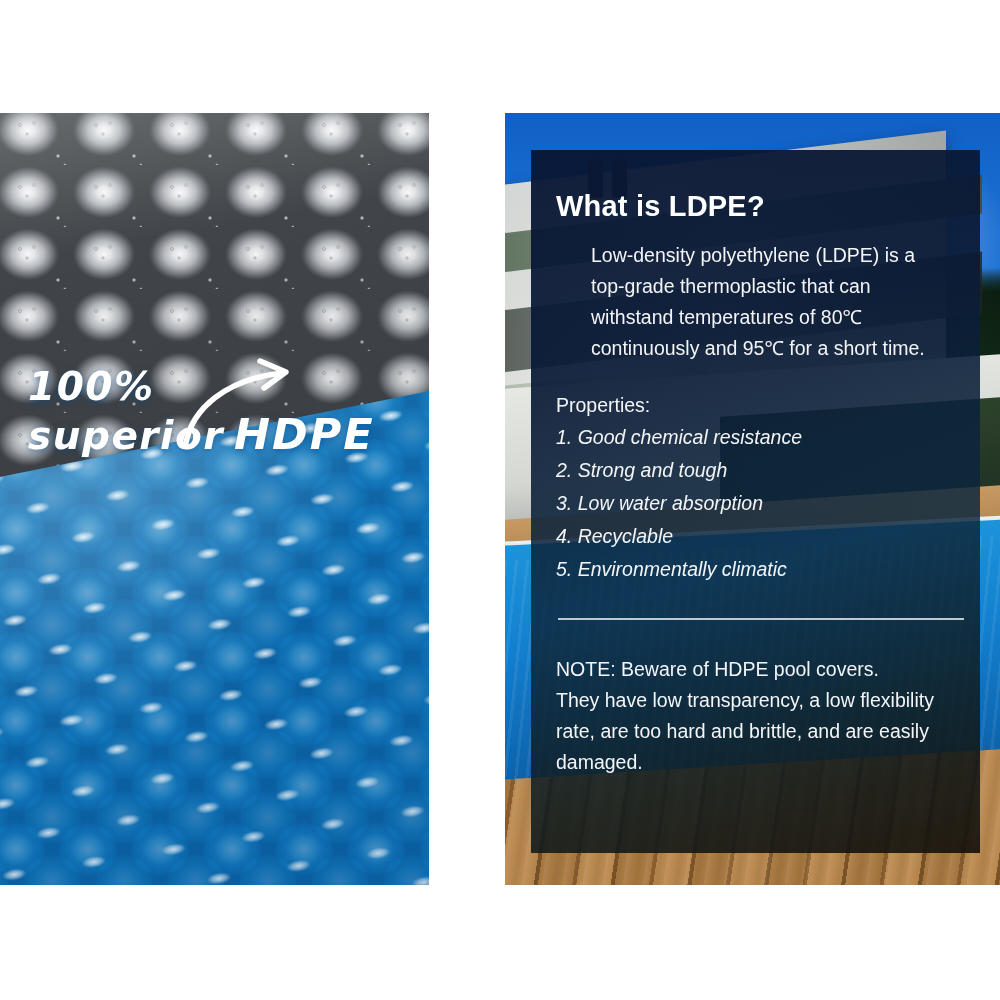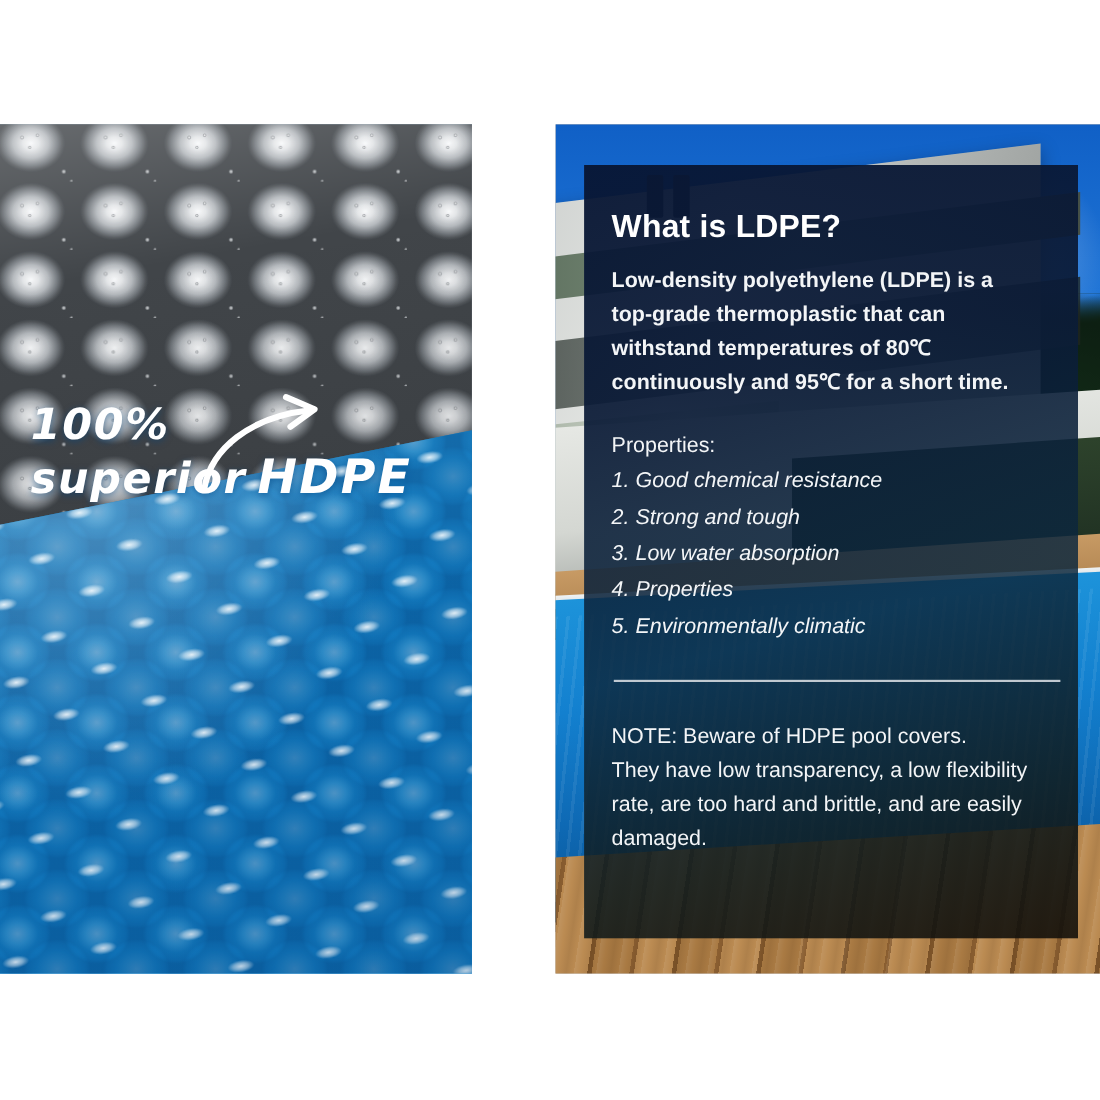--- a/index.html
+++ b/index.html
@@ -192,21 +192,22 @@
     position:absolute;left:26px;top:37px;width:449px;height:703px;
     background:linear-gradient(165deg, rgba(8,22,52,.96) 0%, rgba(10,26,54,.93) 28%, rgba(12,40,62,.84) 58%, rgba(16,28,30,.88) 82%, rgba(20,16,10,.90) 100%);
   }
   .card-inner{position:absolute;left:25px;top:0;right:14px;}
   .card-title{
     color:#ffffff;font-size:29px;font-weight:bold;
     letter-spacing:.2px;margin-top:40px;
   }
   .card-para{
     color:#f3f5f7;font-size:19.5px;line-height:31px;margin-top:17px;
-    font-weight:700;
+    font-weight:400;
+    margin-left:35px;
   }
   .card-para .l{display:block;white-space:nowrap;}
   .props-head{
     color:#f3f5f7;font-size:19.5px;line-height:31px;margin-top:26px;
   }
   .props-list{list-style:none;margin:0;padding:0;}
   .props-list li{
     color:#f3f5f7;font-size:19.5px;line-height:33px;white-space:nowrap;font-style:italic;
   }
   .num{display:inline-block;}
@@ -293,21 +294,21 @@
           <li>
             <span class="num">2.</span>
             <span>Strong and tough</span>
           </li>
           <li>
             <span class="num">3.</span>
             <span>Low water absorption</span>
           </li>
           <li>
             <span class="num">4.</span>
-            <span>Properties</span>
+            <span>Recyclable</span>
           </li>
           <li>
             <span class="num">5.</span>
             <span>Environmentally climatic</span>
           </li>
         </ul>
 
         <div class="divider"></div>
 
         <div class="note">

